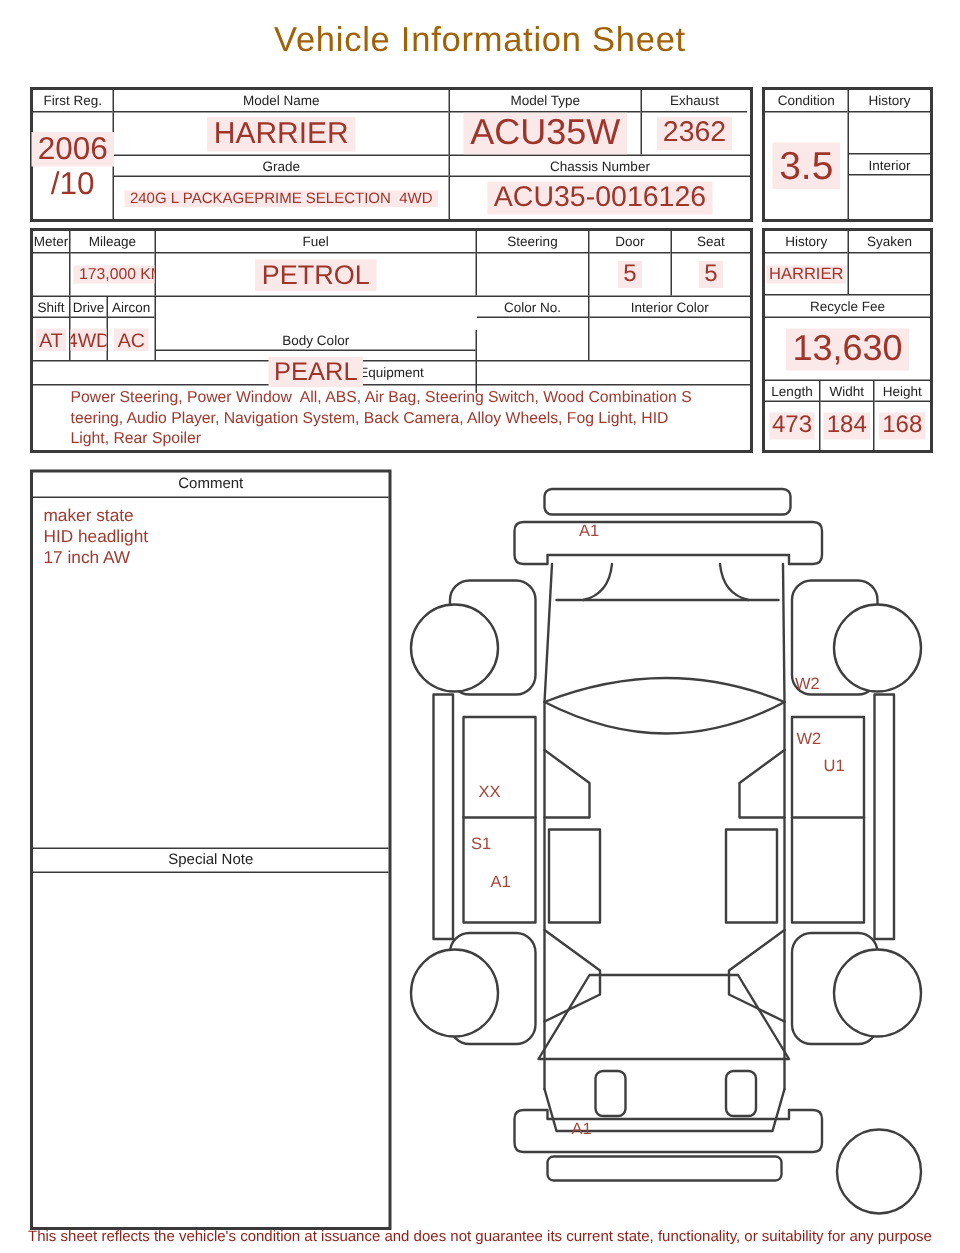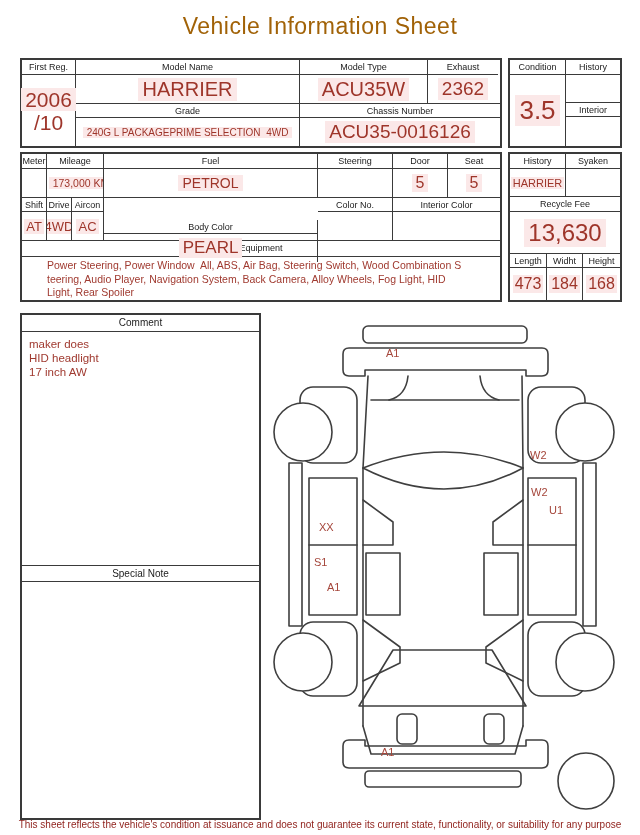--- a/index.html
+++ b/index.html
@@ -59,21 +59,21 @@
       </div>
     <div class="hd" style="height:14px;">Grade</div>
     <div class="val" style="height:28px; font-size:10px;">
         <span class="hl">240G L PACKAGEPRIME SELECTION  4WD</span>
       </div>
   </div>
   <div class="col last" style="left:278px; width:200px;">
     <div class="band" style="height:44px;">
       <div class="c" style="left:0; width:128px;">
         <div class="hd">Model Type</div>
-        <div class="val" style="height:28px; font-size:20px;">
+        <div class="val" style="height:28px; font-size:24px;">
             <span class="hl">ACU35W</span>
           </div>
       </div>
       <div class="c last" style="left:128px; width:70px;">
         <div class="hd">Exhaust</div>
         <div class="val" style="height:28px; font-size:19px;">
             <span class="hl">2362</span>
           </div>
       </div>
     </div>
@@ -112,21 +112,21 @@
         </div>
     </div>
     <div class="c" style="left:25px; width:57px;">
       <div class="hd">Mileage</div>
       <div class="val" style="height:28px; font-size:10.5px;padding-left:12px;">
           <span class="hl">173,000 KM</span>
         </div>
     </div>
     <div class="c" style="left:82px; width:214px;">
       <div class="hd">Fuel</div>
-      <div class="val" style="height:28px; font-size:14px;">
+      <div class="val" style="height:28px; font-size:18px;">
           <span class="hl">PETROL</span>
         </div>
     </div>
     <div class="c" style="left:296px; width:75px;">
       <div class="hd">Steering</div>
       <div class="val" style="height:28px;">
           <span class="hl"></span>
         </div>
     </div>
     <div class="c" style="left:371px; width:55px;">
@@ -225,21 +225,21 @@
       <div class="val" style="height:31px; font-size:16px;">
           <span class="hl" style="padding:0 2px;">168</span>
         </div>
     </div>
   </div>
 </div>
 
 <div class="box" style="left:20px; top:313px; width:241px; height:507px;">
   <div class="hd" style="height:17px; line-height:16px; font-size:10px;">Comment</div>
   <div class="cmtext">
-      <div>maker does</div>
+      <div>maker state</div>
       <div>HID headlight</div>
       <div>17 inch AW</div>
     </div>
   <div style="position:absolute; top:250px; left:0; right:0; border-top:1.5px solid #3a3a3a;">
     <div class="hd" style="height:16px; line-height:15px; font-size:10px;">Special Note</div>
   </div>
 </div>
 
 <svg style="position:absolute; left:263px; top:318px;" width="372" height="498" viewBox="263 318 372 498">
   <g fill="none" stroke="#3f3f3f" stroke-width="1.6" stroke-linejoin="round" stroke-linecap="round">

